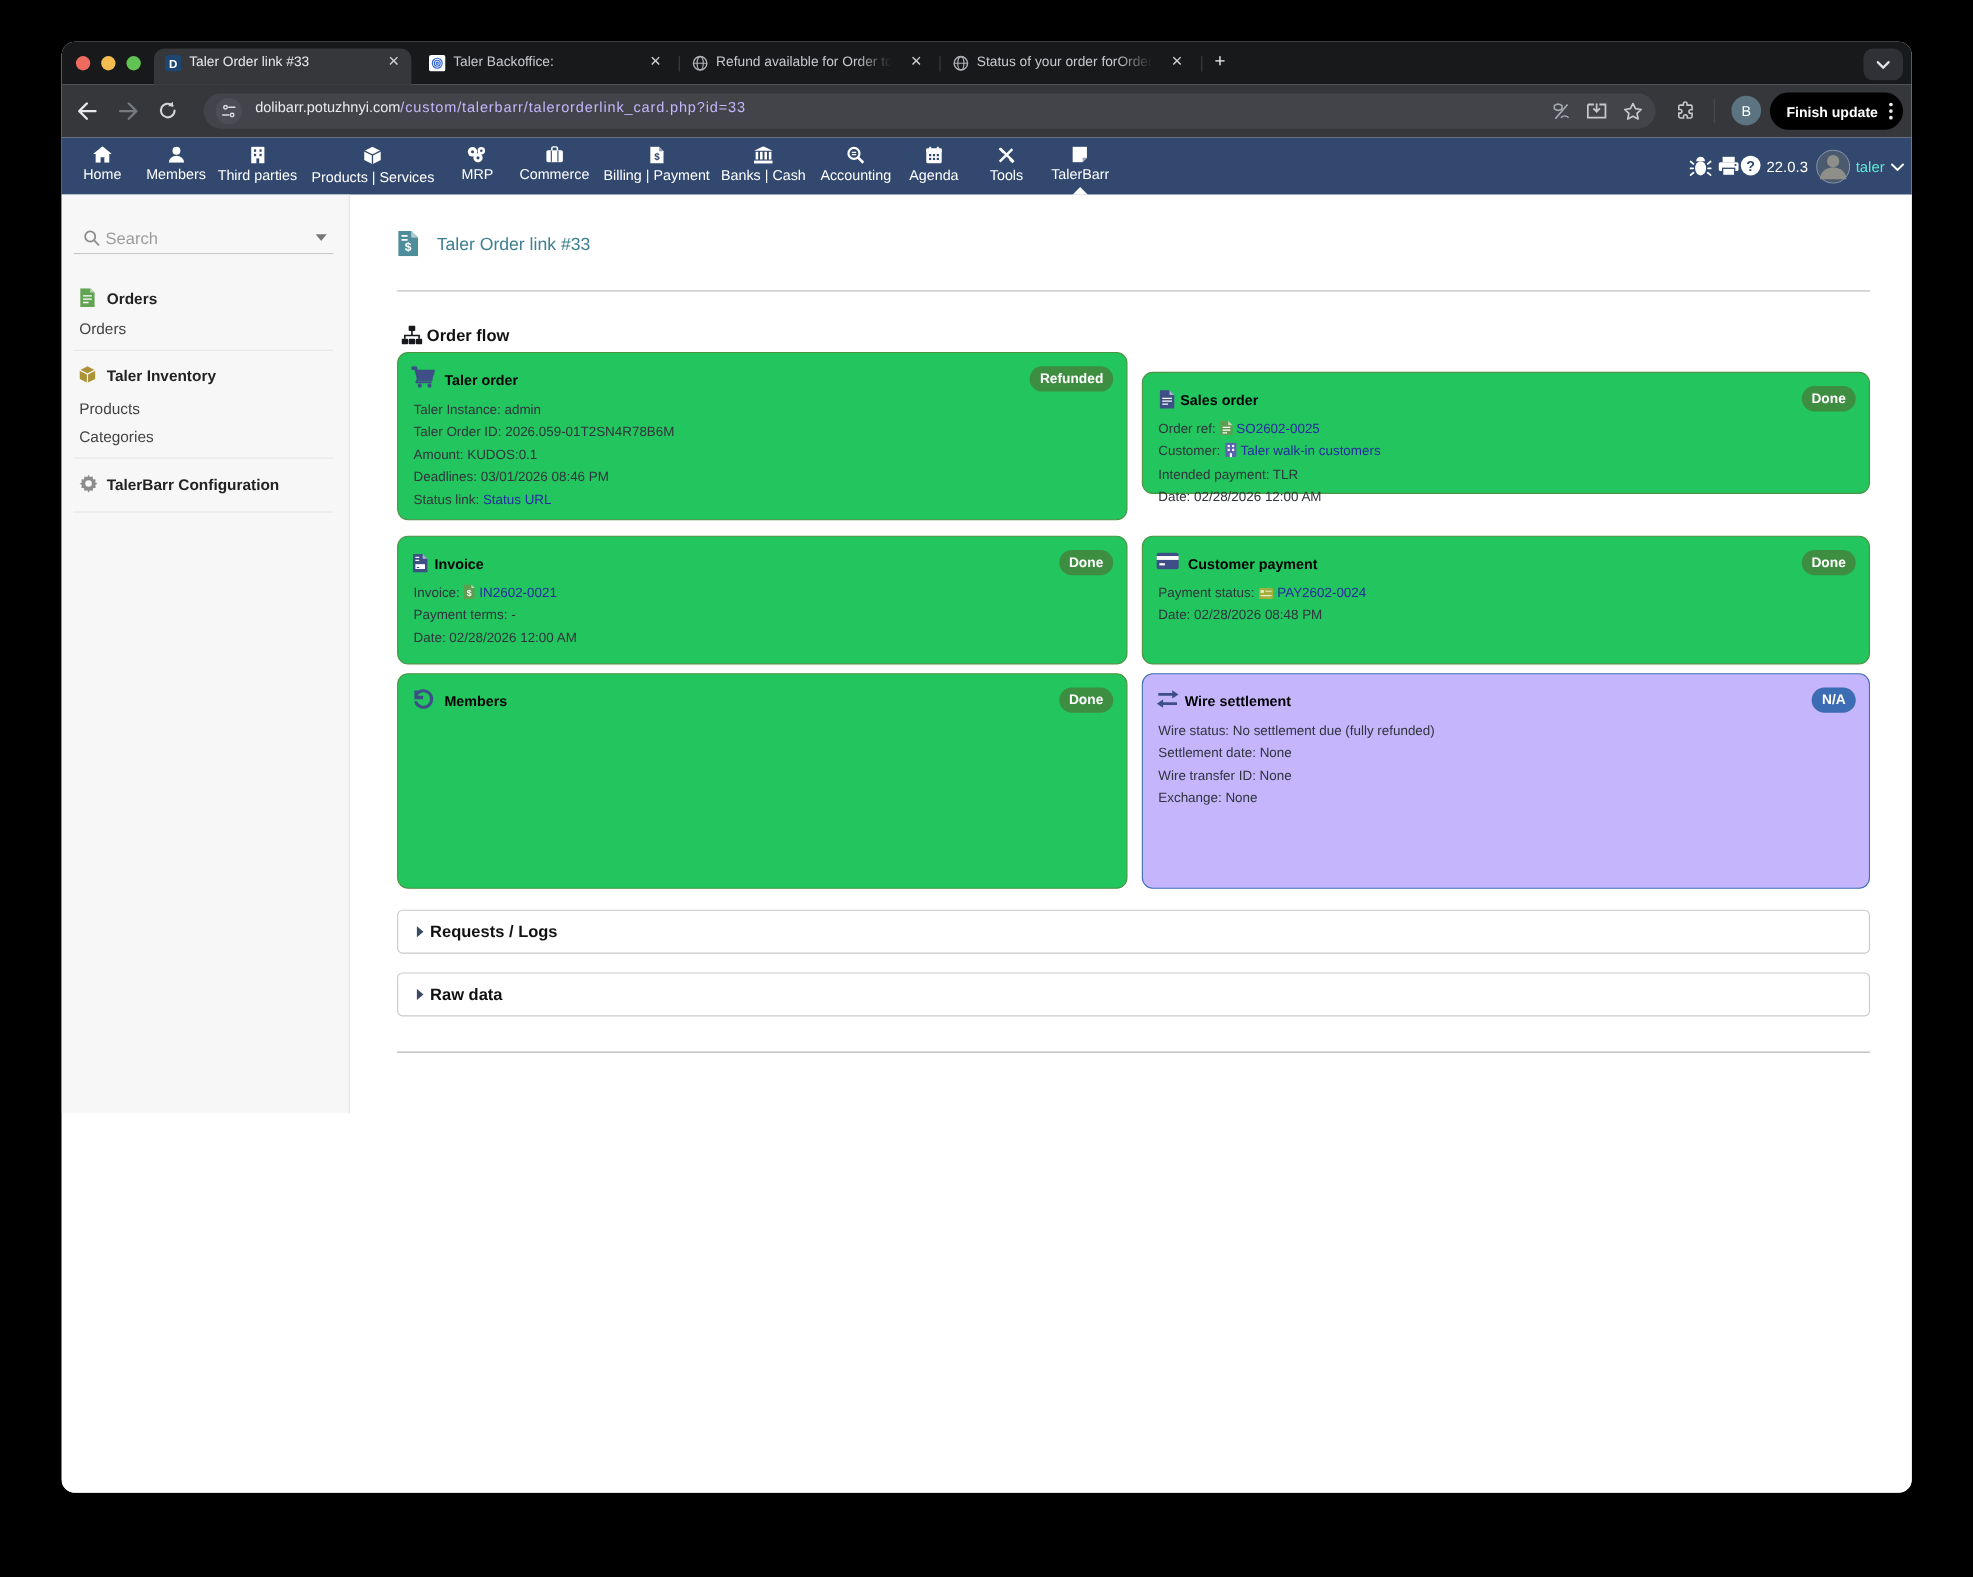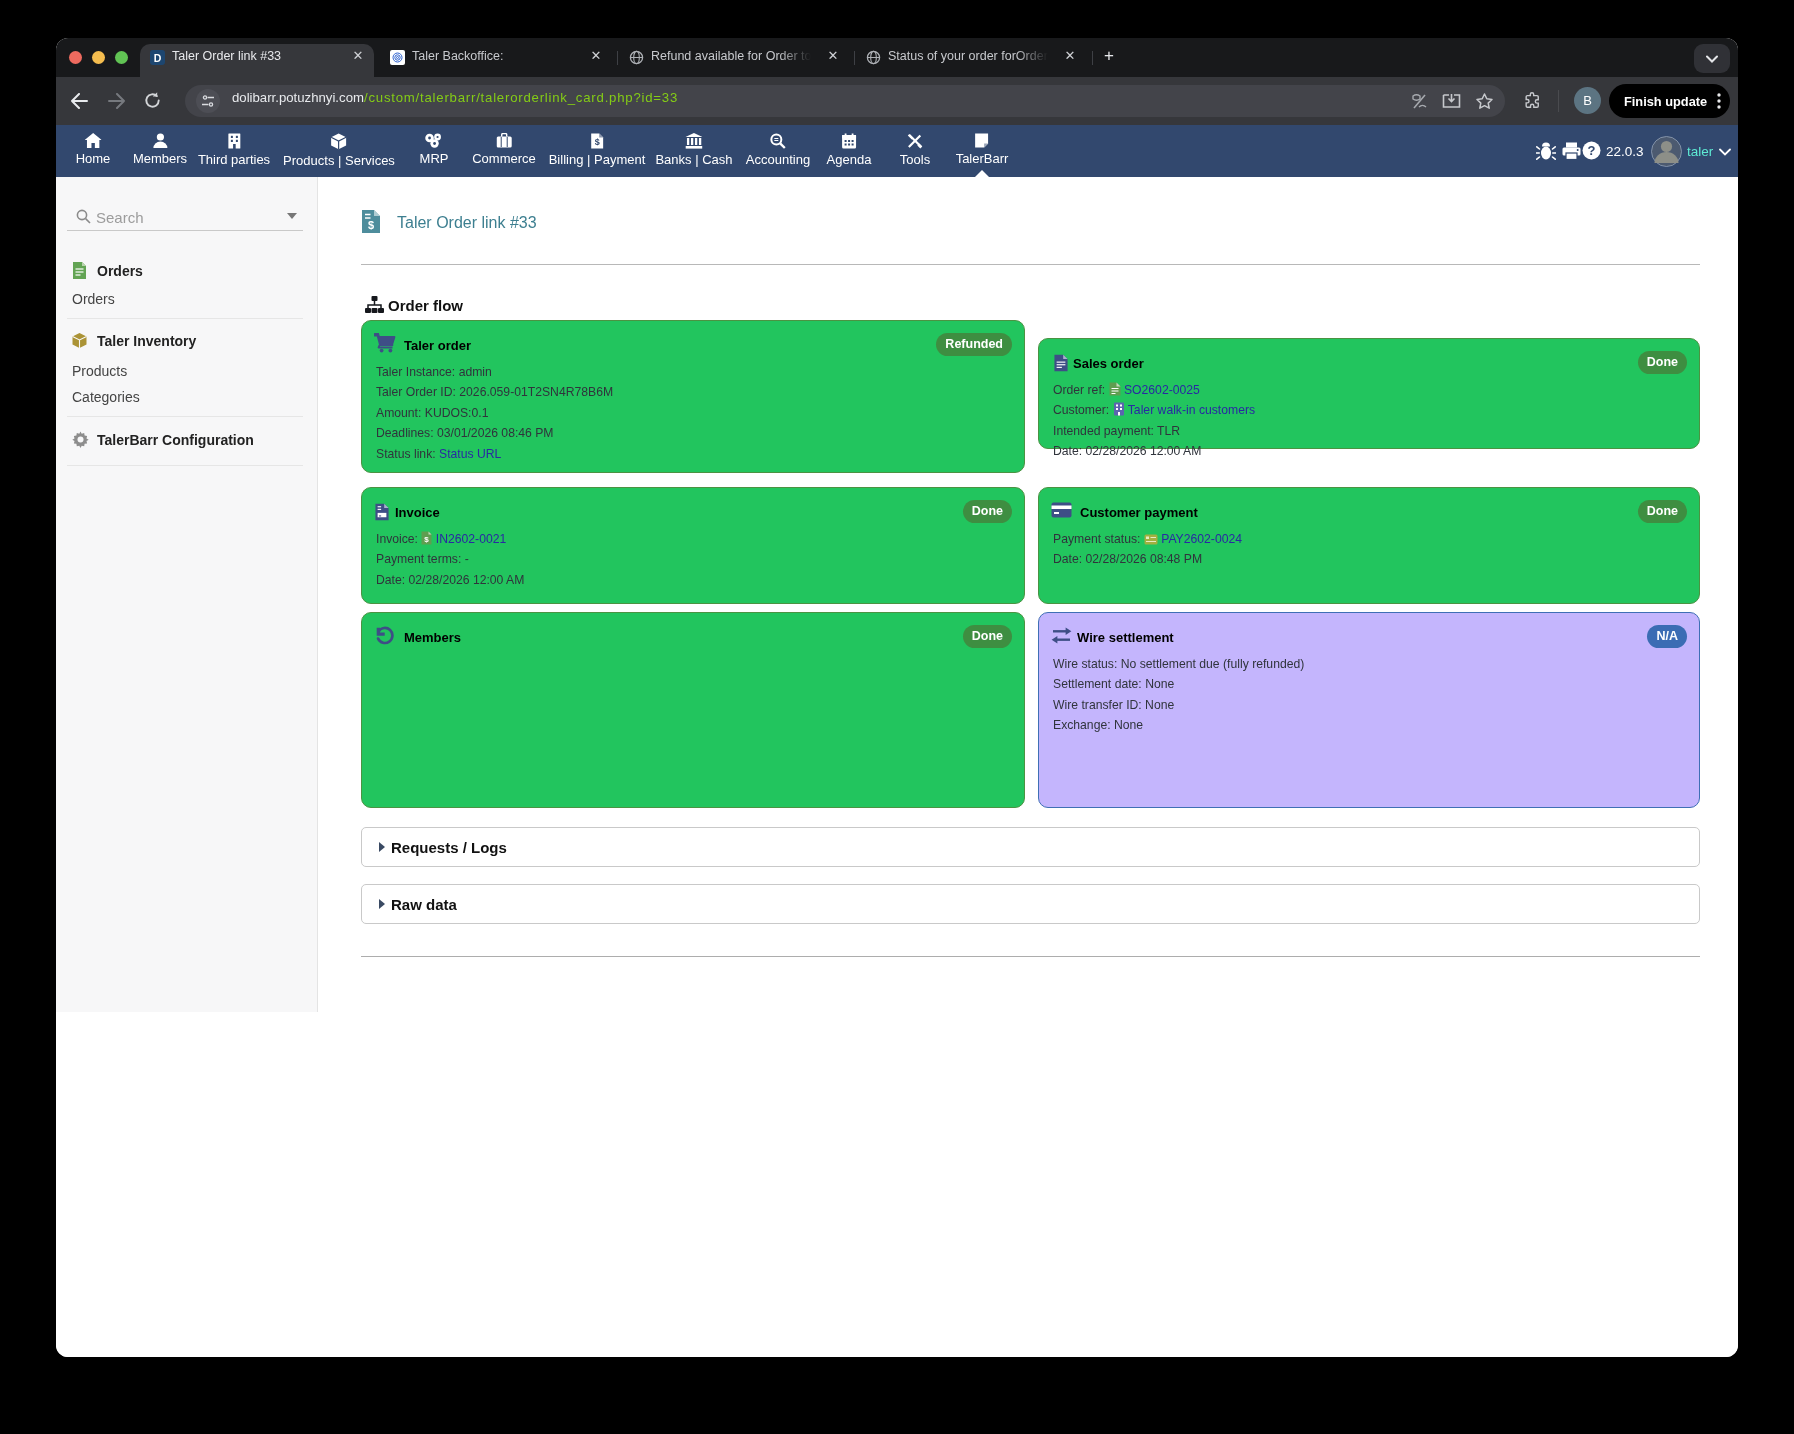--- a/index.html
+++ b/index.html
@@ -11,21 +11,21 @@
 .tab-active { position:absolute; left:84px; top:6px; width:234px; height:33px; background:#36373b; border-radius:10px 10px 0 0; }
 .tabtitle { position:absolute; top:11px; font-size:12.5px; color:#e8e9ec; white-space:nowrap; }
 .tabtitle.dim { color:#c7c9cd; }
 .tabx { position:absolute; top:10px; width:16px; height:16px; color:#cfd1d5; font-size:13px; line-height:16px; text-align:center; }
 .tabdiv { position:absolute; top:13px; width:1px; height:14px; background:#3e4045; }
 .favicon { position:absolute; top:12px; width:15px; height:15px; }
 
 .toolbar { position:absolute; left:0; top:39px; width:100%; height:48px; background:#36373b; }
 .urlpill { position:absolute; left:129px; top:8px; width:1320px; height:32px; background:#43444a; border-radius:16px; }
 .urltext { position:absolute; left:176px; top:12.5px; font-size:13.2px; color:#e8eaed; white-space:nowrap; }
-.urltext span { color:#84cc16; letter-spacing:0.78px; }
+.urltext span { color:#c4b5fd; letter-spacing:0.78px; }
 
 .navbar { position:absolute; left:0; top:87px; width:100%; height:52px; background:#32486e; }
 .navitem { position:absolute; transform:translateX(-50%); text-align:center; color:#fff; }
 .navitem .lbl { font-size:13px; display:block; margin-top:3px; white-space:nowrap; }
 .navitem svg { display:block; margin:0 auto; }
 .navtri { position:absolute; top:45px; width:0; height:0; border-left:7px solid transparent; border-right:7px solid transparent; border-bottom:7px solid #fff; }
 
 .main { position:absolute; left:0; top:139px; width:100%; height:1180px; background:#fff; }
 .sidebar { position:absolute; left:0; top:0; width:262px; height:835px; background:#f7f7f8; border-right:1px solid #e4e4e4; }
 .sb-div { position:absolute; left:11px; width:236px; height:1px; background:#e6e6e6; }

